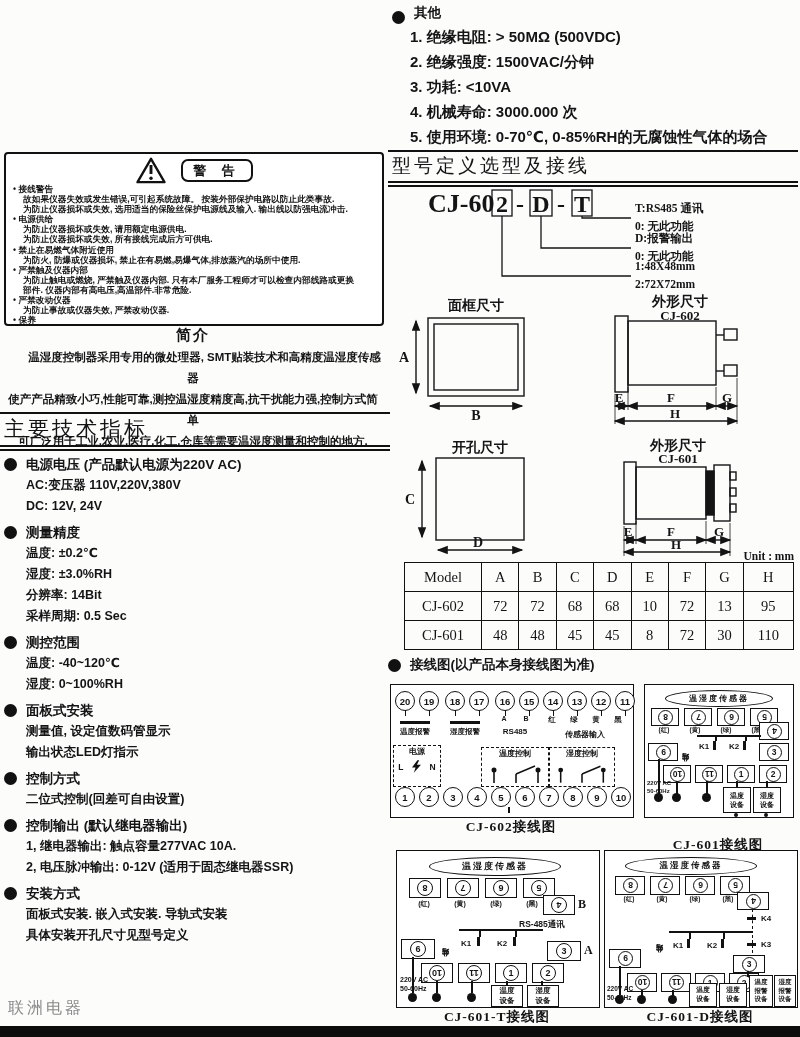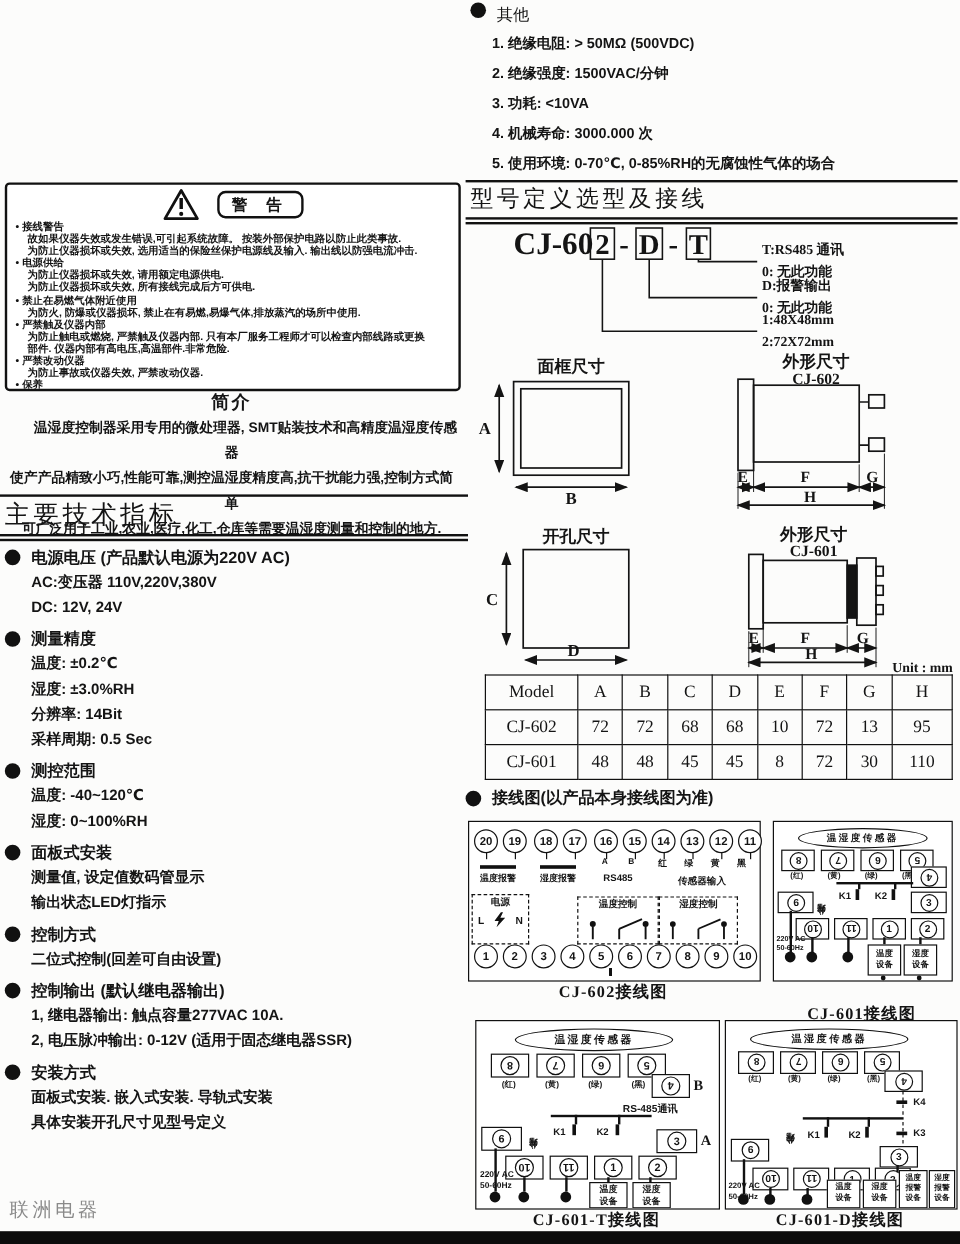--- a/index.html
+++ b/index.html
@@ -38,22 +38,22 @@
   .bdot{width:13px;height:13px;border-radius:50%;background:#111;flex:none;}
   .spec-b{padding-left:22px;font-size:12.5px;font-weight:bold;line-height:21px;white-space:pre-line;}
 
   .watermark{left:8px;top:998px;font-family:"Liberation Serif","DejaVu Serif",serif;font-size:16px;
              color:#8a8a8a;letter-spacing:3px;}
   .bottom-bar{left:0;top:1026px;width:800px;height:11px;background:#0c0c0c;}
 
   
   .col-right{left:388px;top:0;width:410px;height:1037px;}
   .others{left:4px;top:2px;width:404px;}
-  .others .btitle{display:flex;align-items:flex-start;gap:9px;font-size:13.5px;font-weight:normal;line-height:22px;}
-  .others-list{padding-left:18px;font-size:12px;font-weight:bold;line-height:25px;}
+  .others .btitle{display:flex;align-items:flex-end;gap:9px;font-size:13.5px;font-weight:bold;line-height:22px;}
+  .others-list{padding-left:18px;font-size:15px;font-weight:bold;line-height:25px;}
   .model-head{left:0;top:150px;width:406px;font-size:19px;}
 
   
   .dimtable{left:16px;top:562px;width:390px;border-collapse:collapse;
             font-family:"Liberation Serif","DejaVu Serif",serif;font-size:14.5px;text-align:center;}
   .dimtable th,.dimtable td{border:1.6px solid #111;height:28px;font-weight:normal;padding:0 2px;}
   .dimtable th:first-child,.dimtable td:first-child{width:72px;}
 
   .wiring-title{left:0;top:656px;width:410px;}
   .wiring-title .btitle{display:flex;align-items:center;gap:9px;font-size:13.5px;font-weight:bold;}

